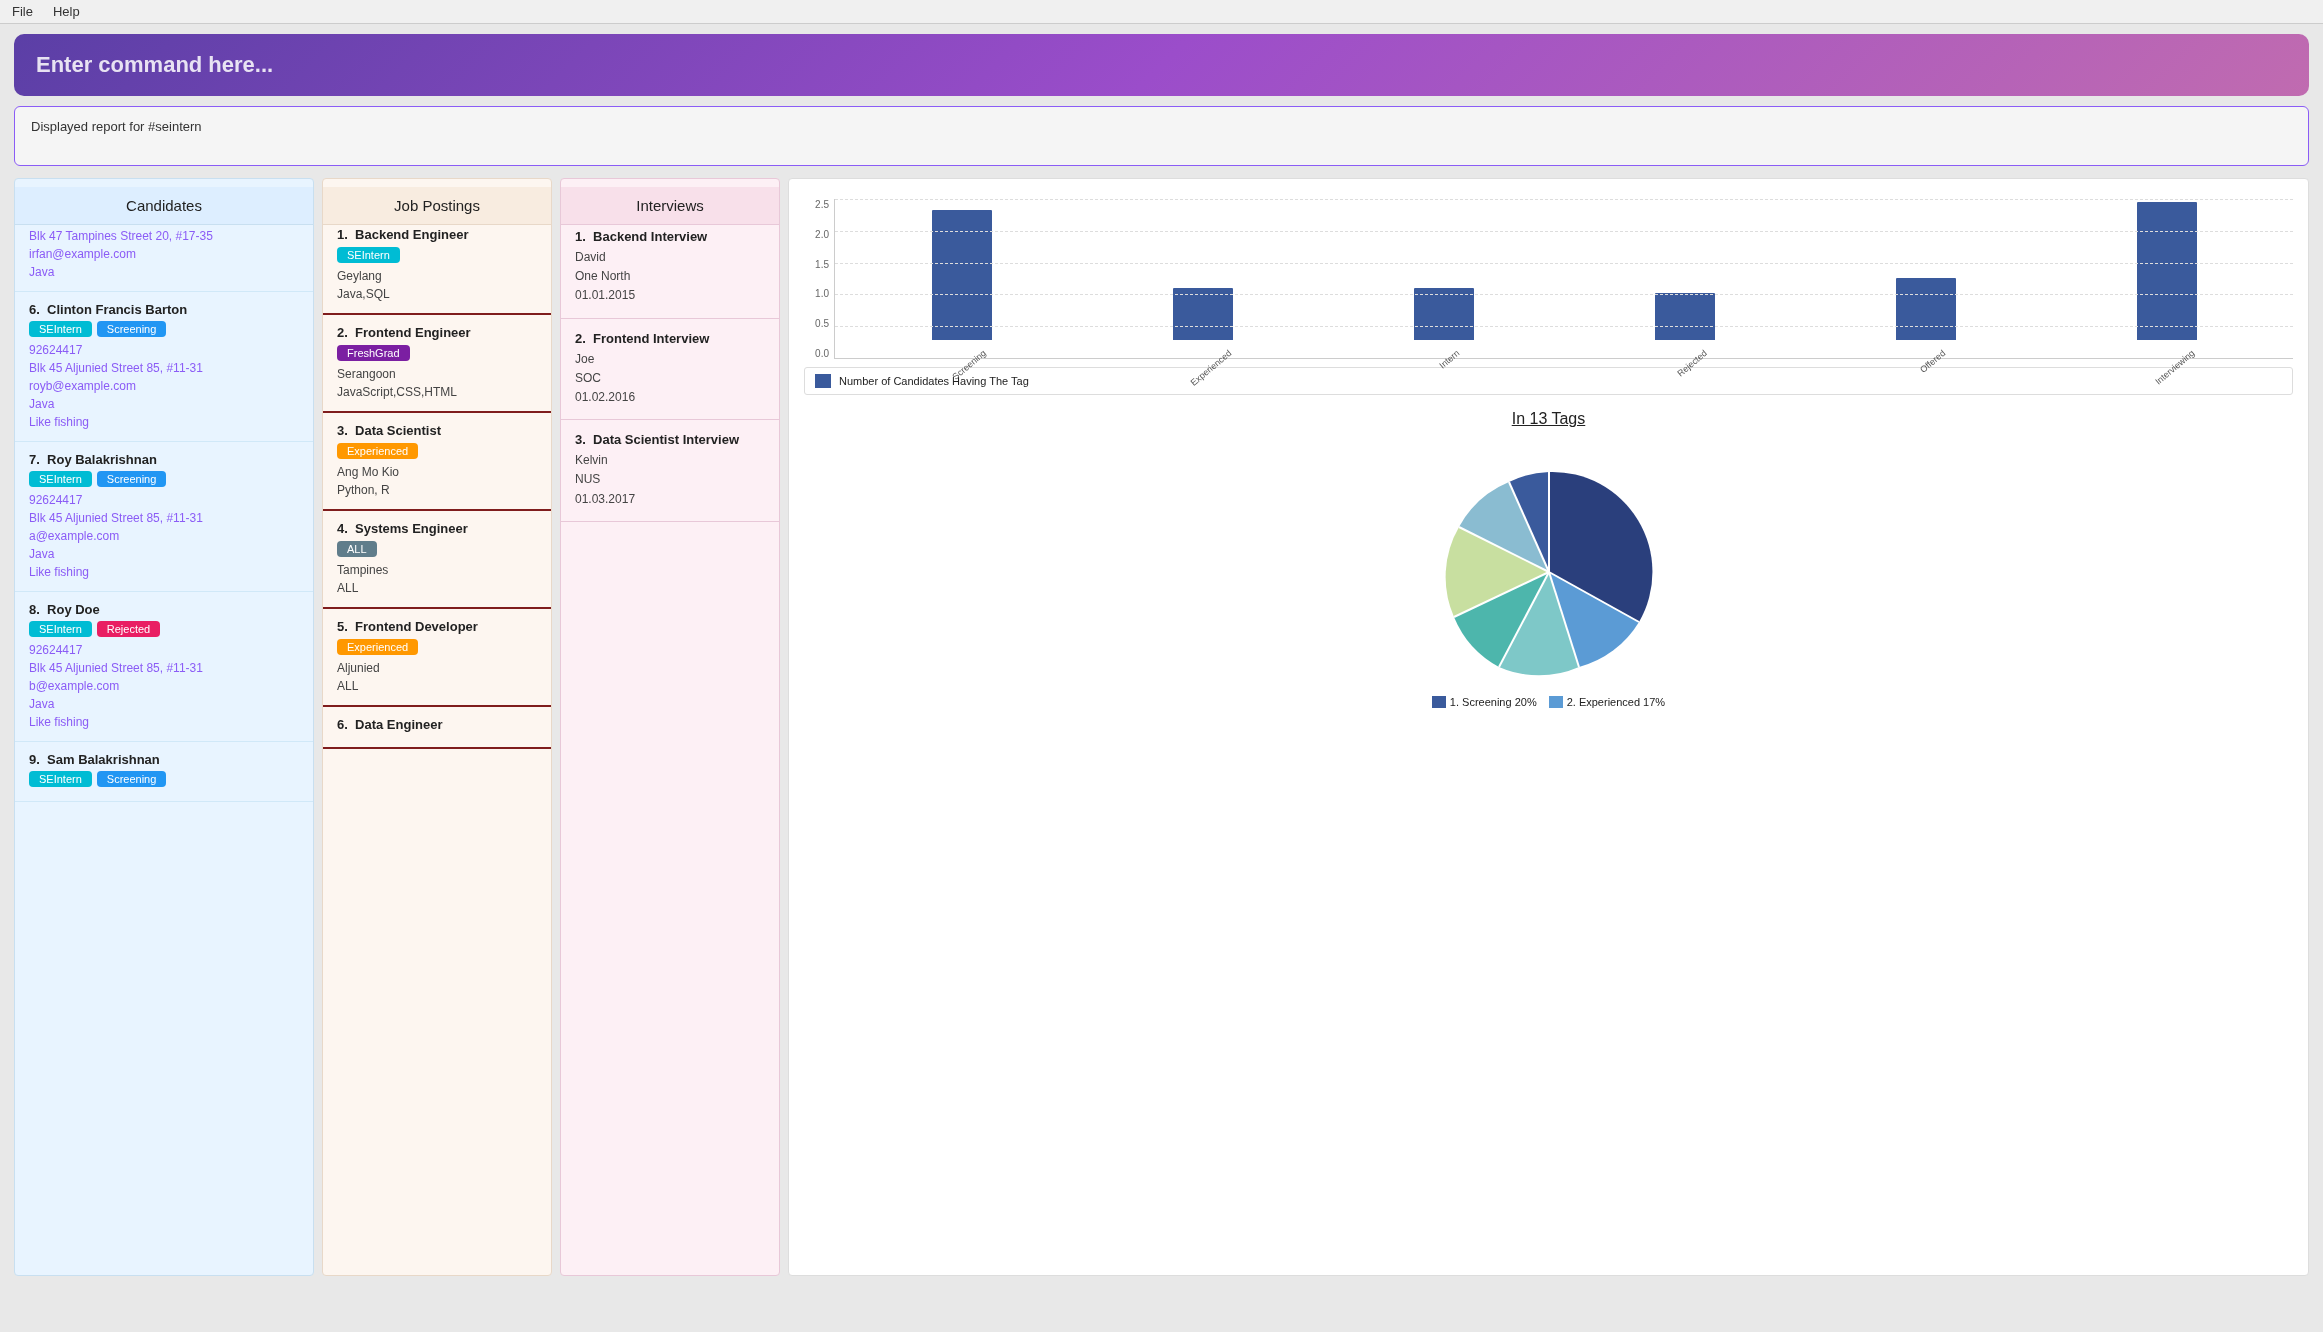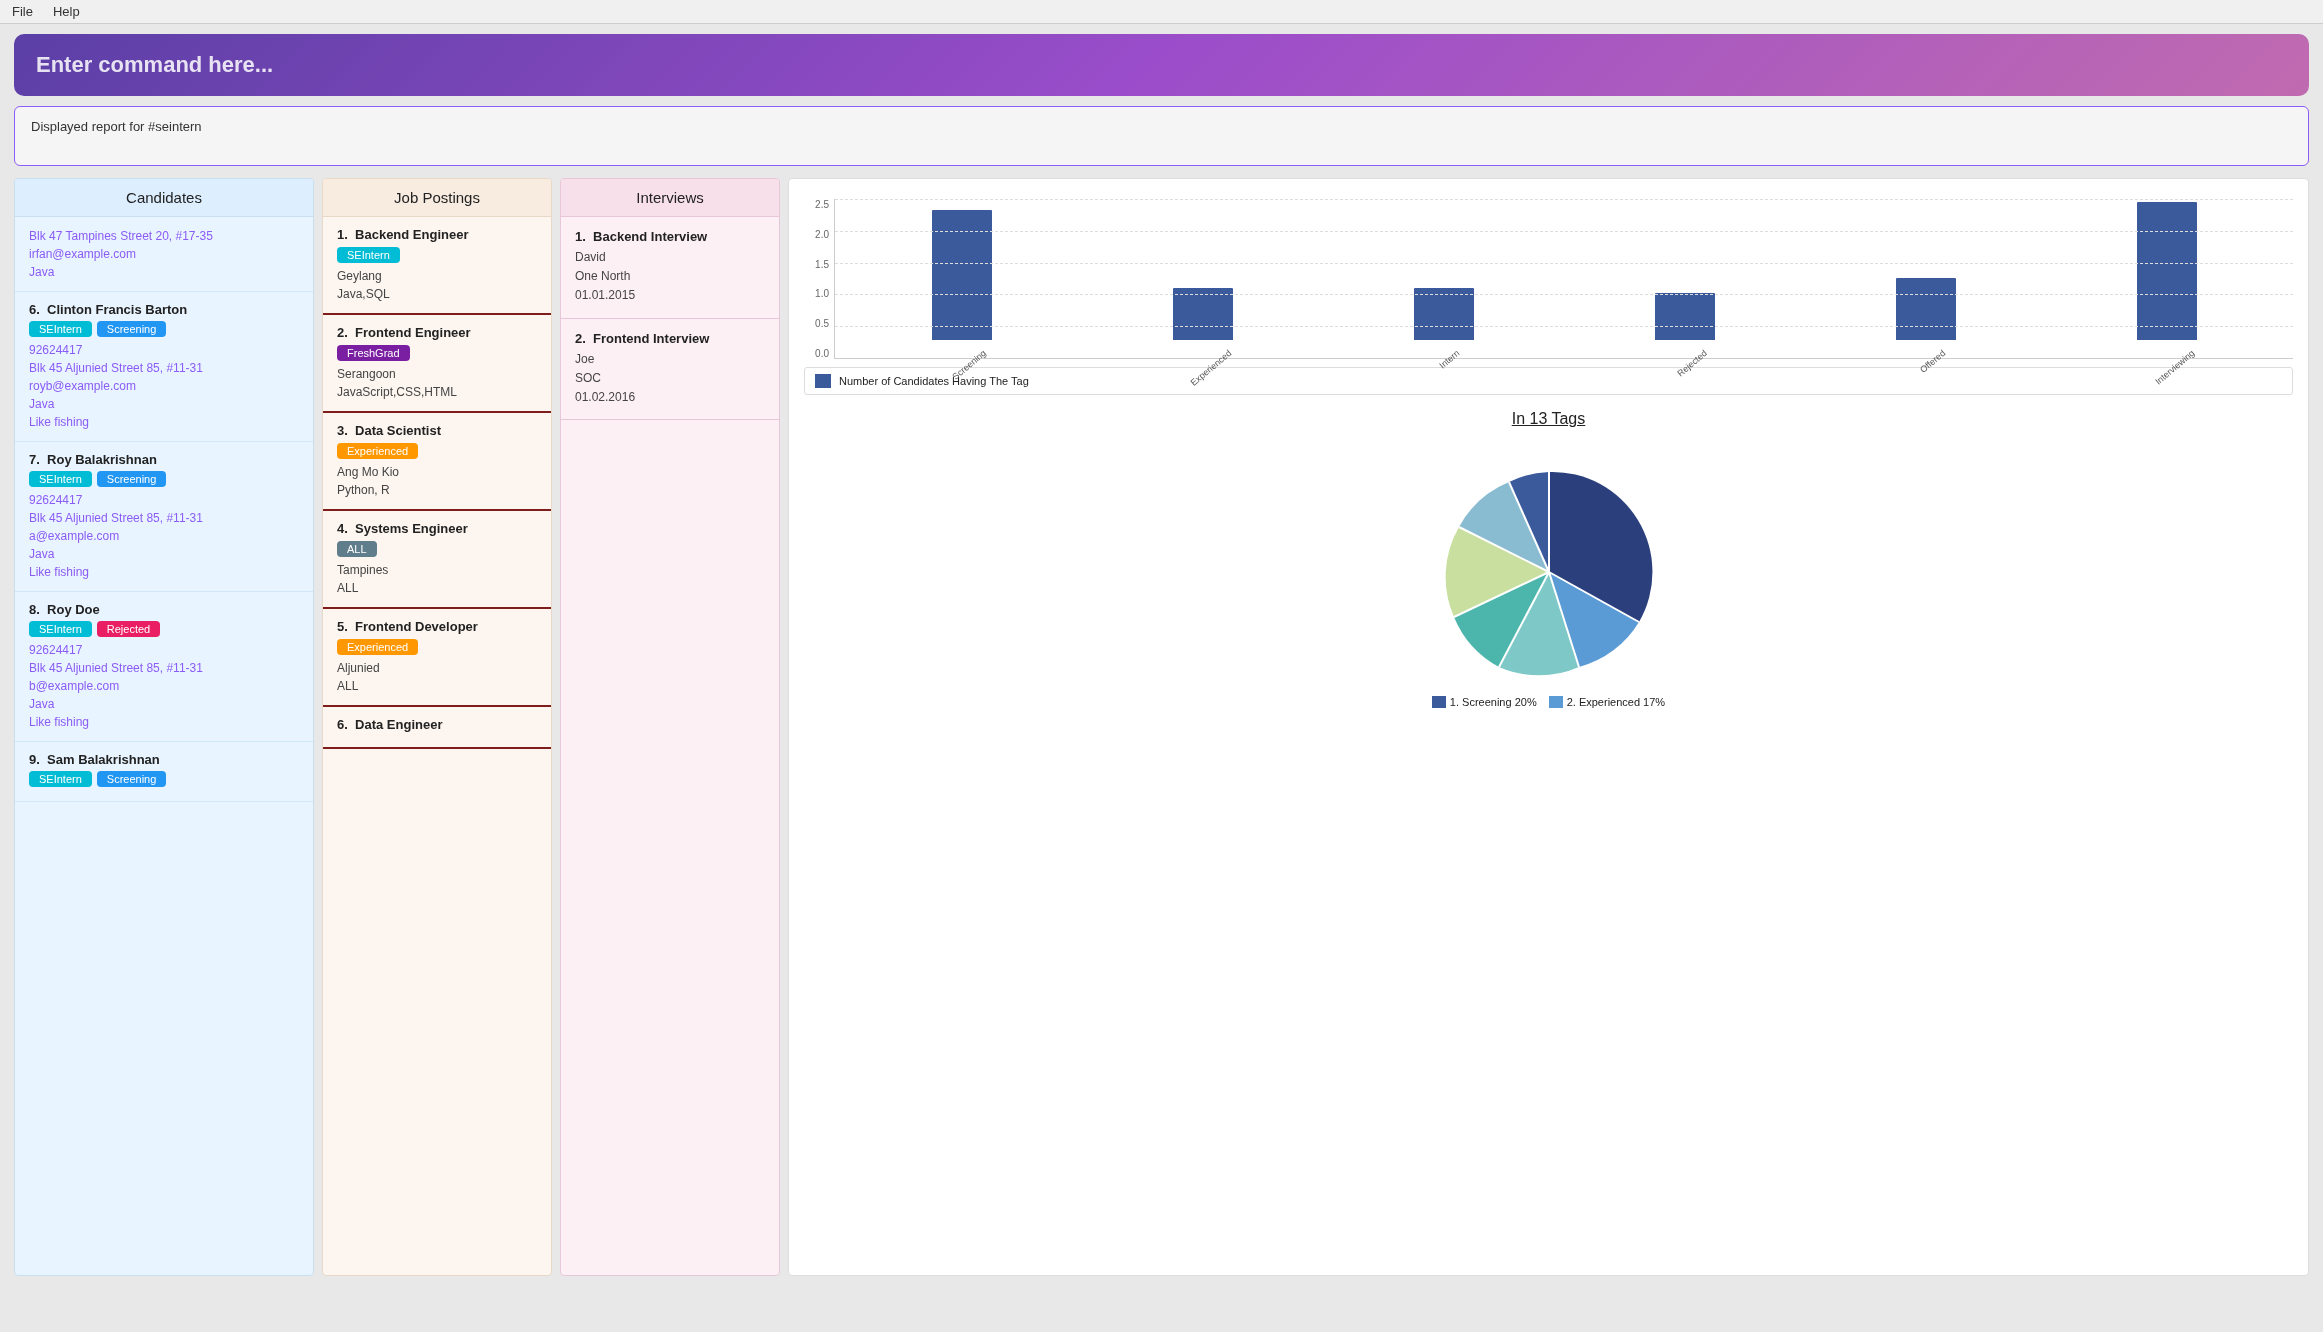--- a/index.html
+++ b/index.html
@@ -77,21 +77,21 @@
       margin-right: 8px;
     }
     .panel-header {
       text-align: center;
       font-size: 15px;
       font-weight: 500;
       padding: 10px;
       border-bottom: 1px solid #c8dff0;
       background: #ddeeff;
       position: sticky;
-      top: 0;
+      top: 8px;
     }
 
     .candidate-item {
       padding: 10px 14px;
       border-bottom: 1px solid #d0e8f8;
     }
     .candidate-number {
       font-weight: bold;
       font-size: 13px;
       margin-bottom: 4px;
@@ -390,20 +390,24 @@
     <div class="interview-item">
       <div class="interview-title">1.&nbsp;&nbsp;Backend Interview</div>
       <div class="interview-info">David<br>One North<br>01.01.2015</div>
     </div>
 
     <div class="interview-item">
       <div class="interview-title">2.&nbsp;&nbsp;Frontend Interview</div>
       <div class="interview-info">Joe<br>SOC<br>01.02.2016</div>
     </div>
 
+    <div class="interview-item">
+      <div class="interview-title">3.&nbsp;&nbsp;Data Scientist Interview</div>
+      <div class="interview-info">Kelvin<br>NUS<br>01.03.2017</div>
+    </div>
   </div>
 
   <div class="charts-panel scrollbar-thin">
 
     <div class="bar-chart-container">
       <div style="display:flex; align-items:flex-end; gap:0;">
 
         <div class="y-labels">
           <span>2.5</span>
           <span>2.0</span>

